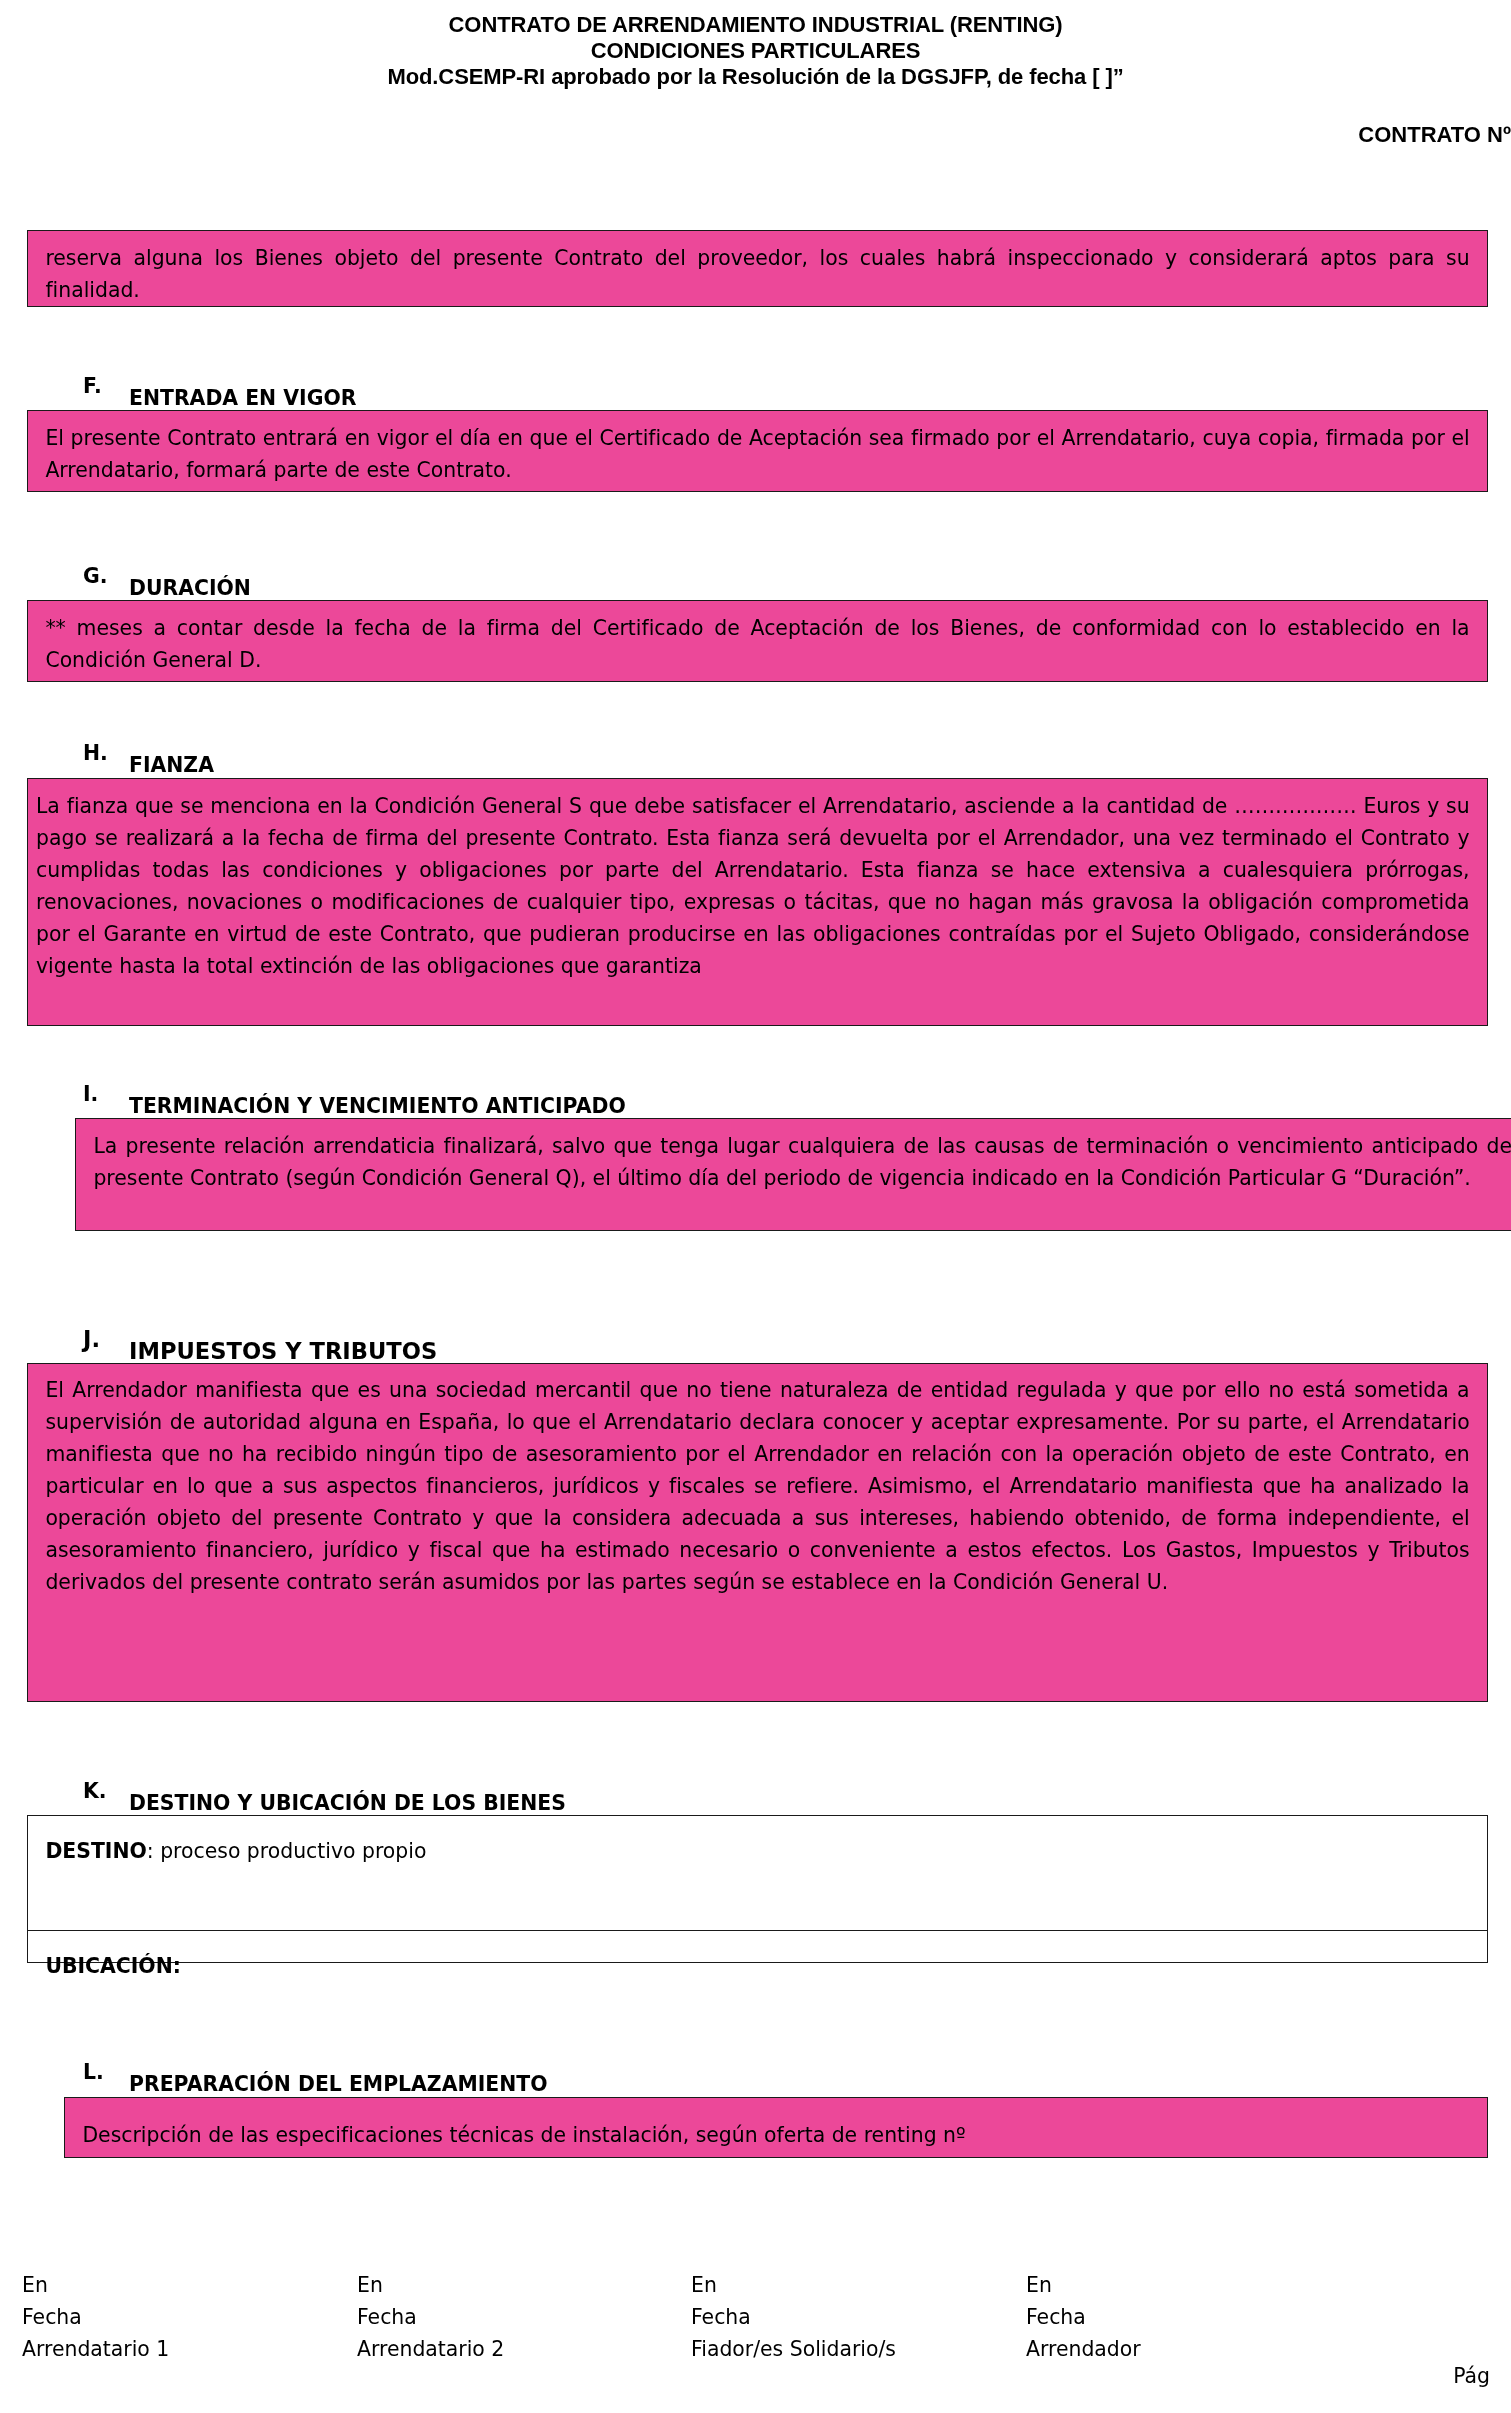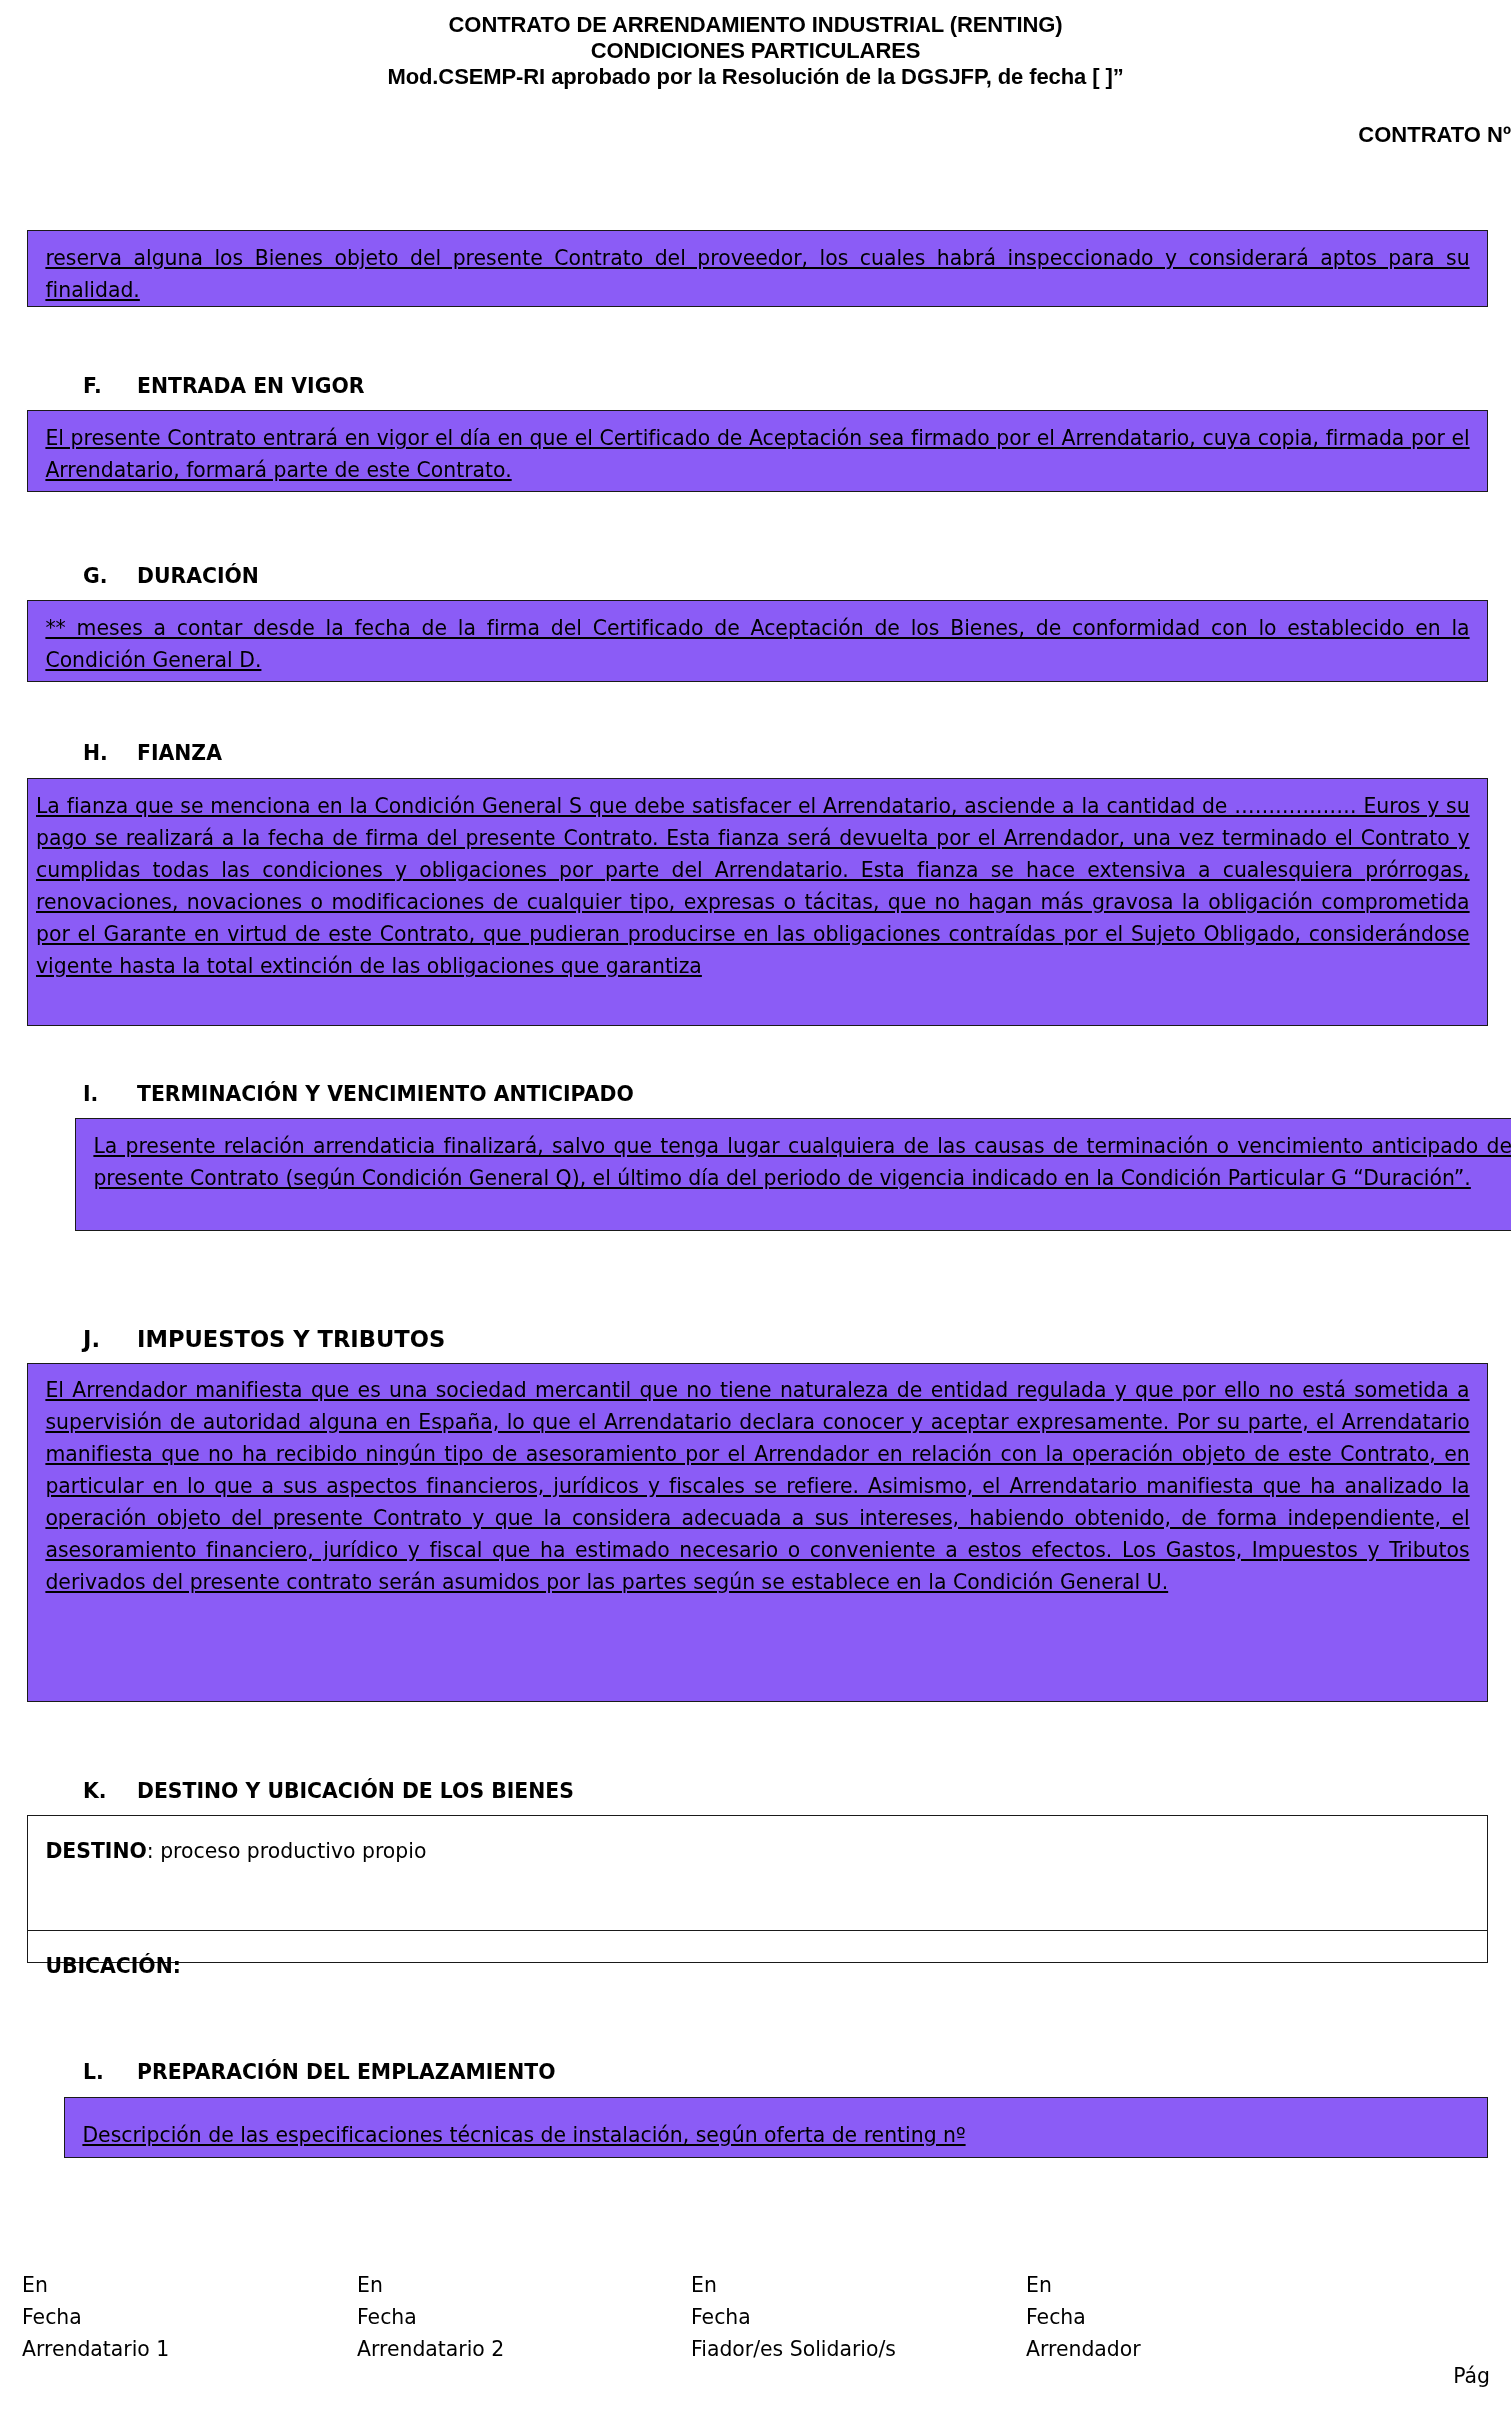--- a/index.html
+++ b/index.html
@@ -51,23 +51,22 @@
   .col {
     position: absolute;
     left: 27px;
     width: 1461px;
   }
 
   
   .box {
     box-sizing: border-box;
     border: 1.7px solid #1a1a1a;
-    background: #8b5cf6;
+    background: #ec4899;
     padding: 11.3px 17.4px 12px 17.4px;
-    text-decoration: underline;
   }
   .box.tight {
     padding: 9.6px 17.4px 10.4px 17.4px;
   }
   .box-stack {
     box-sizing: border-box;
     border: 1.7px solid #1a1a1a;
     background: #ffffff;
   }
   .box-stack .cell {
@@ -105,23 +104,22 @@
     line-height: 33px;
   }
   .heading .marker {
     position: absolute;
     left: 56px;
     top: 0;
   }
   .heading .label {
     position: absolute;
     left: 102px;
-    top: 0;
+    top: 12px;
     white-space: nowrap;
-    margin-left: 8px;
   }
   .heading.big {
     font-size: 22.6px;
     line-height: 33px;
   }
 
   
   .signatures {
     position: absolute;
     left: 22px;

